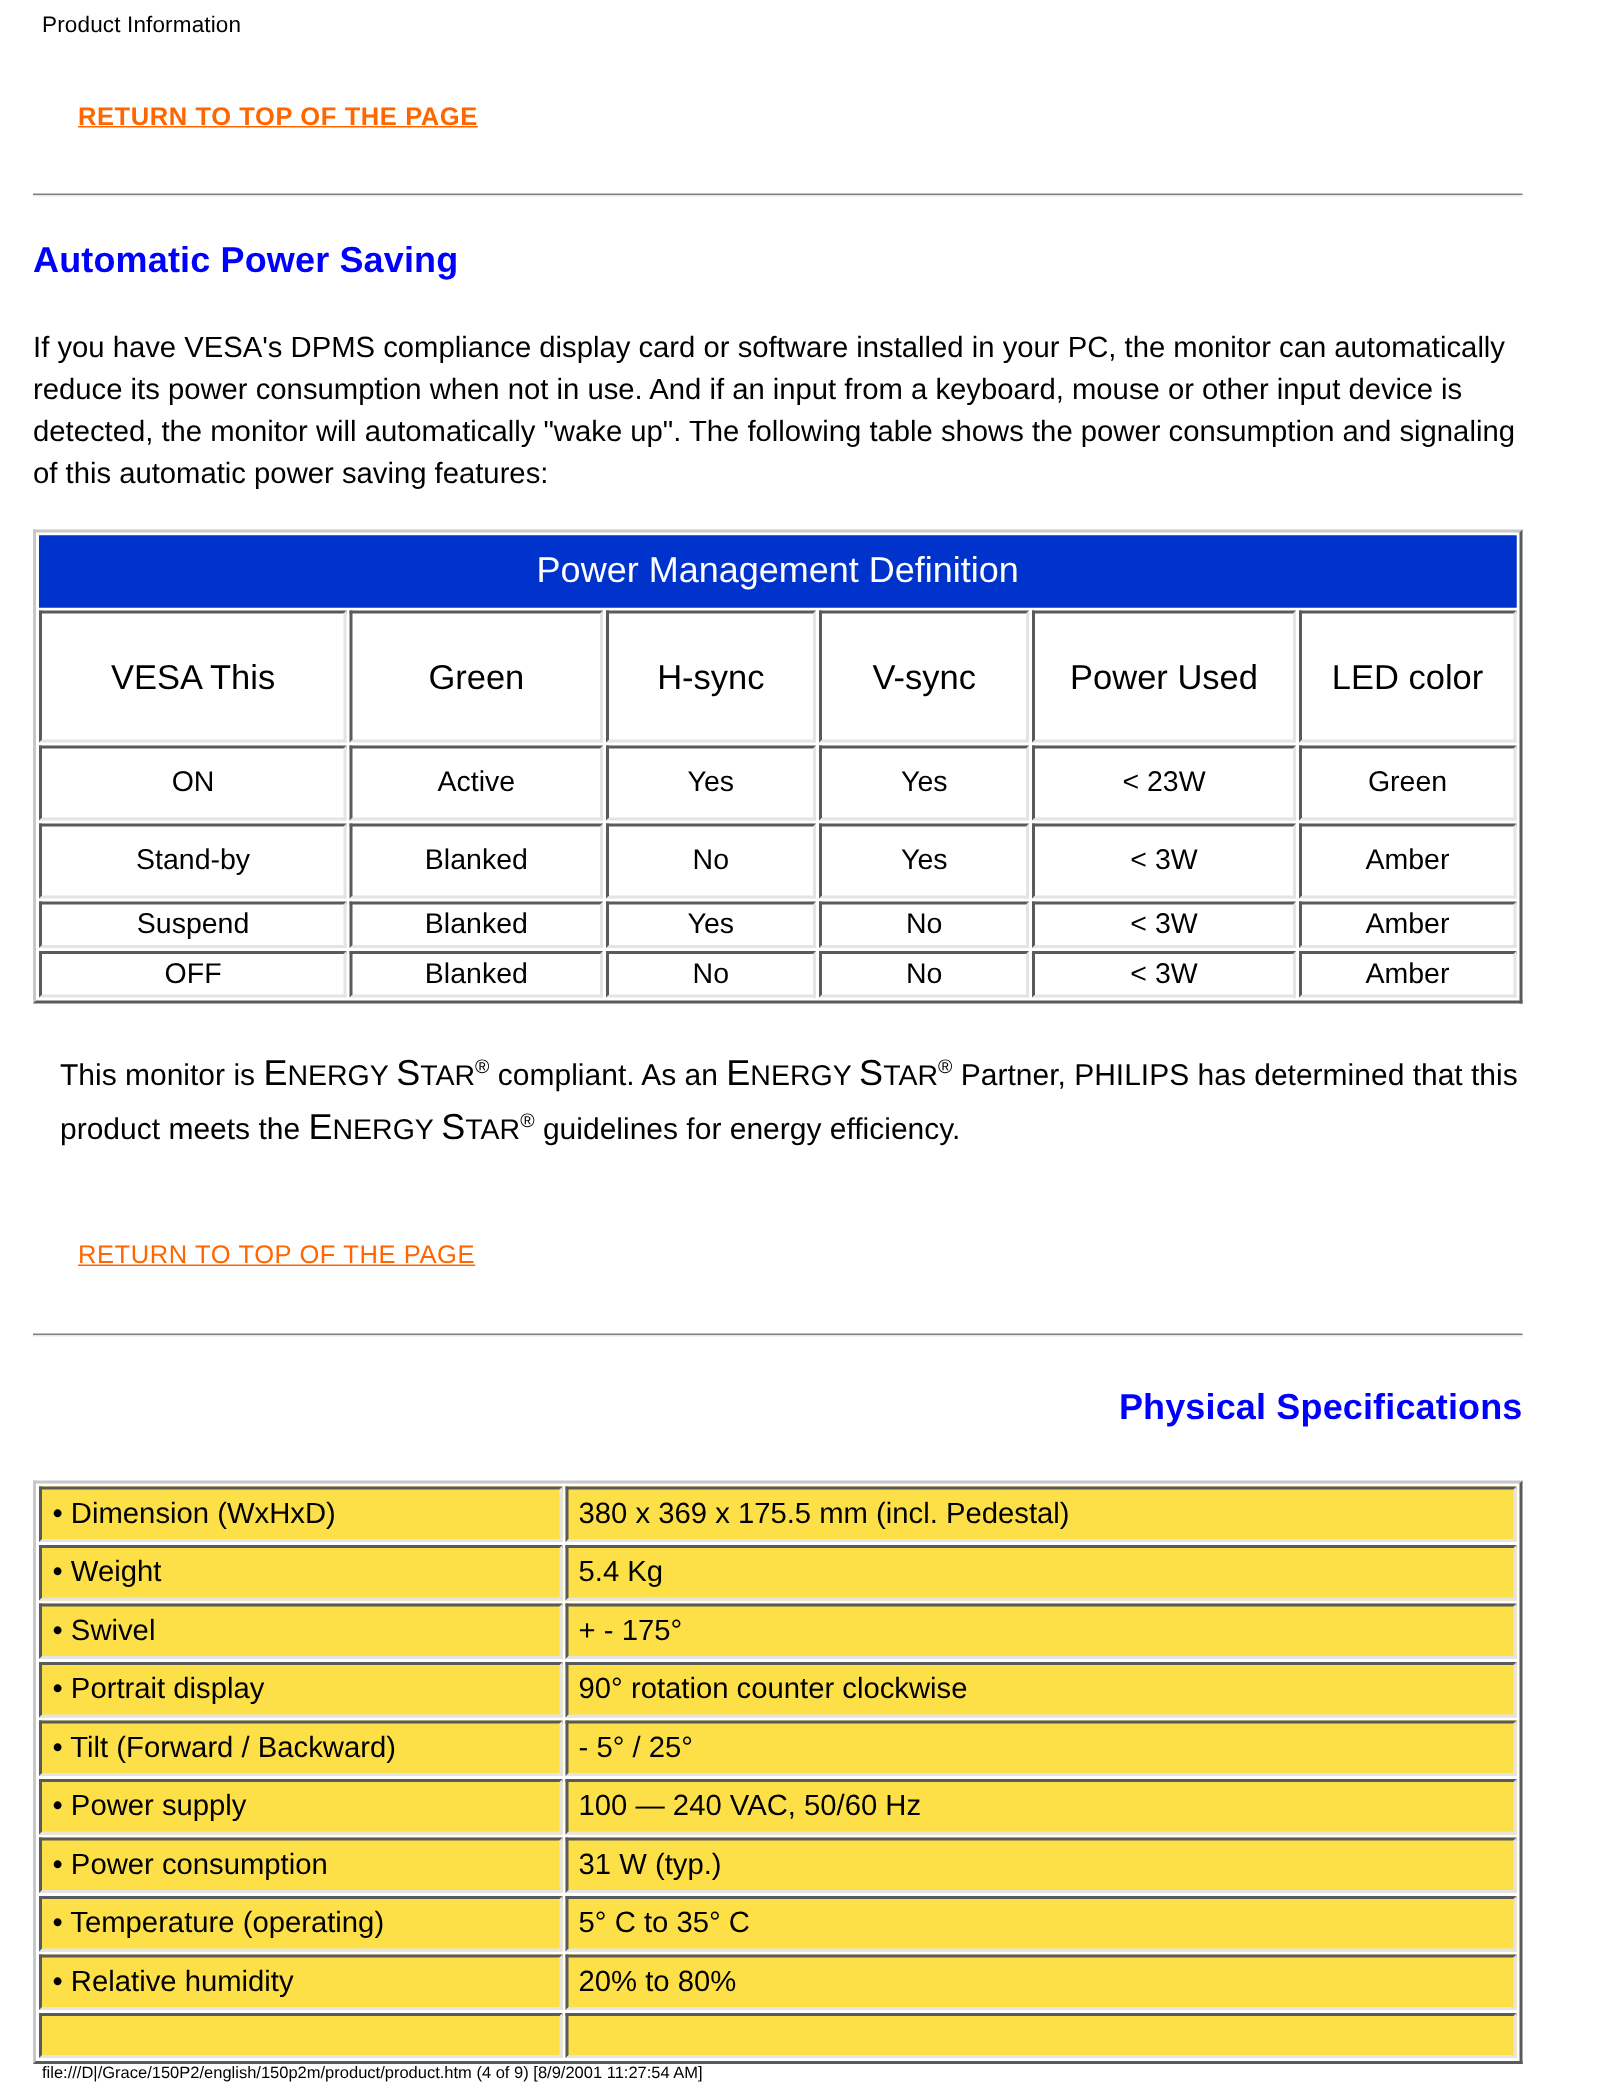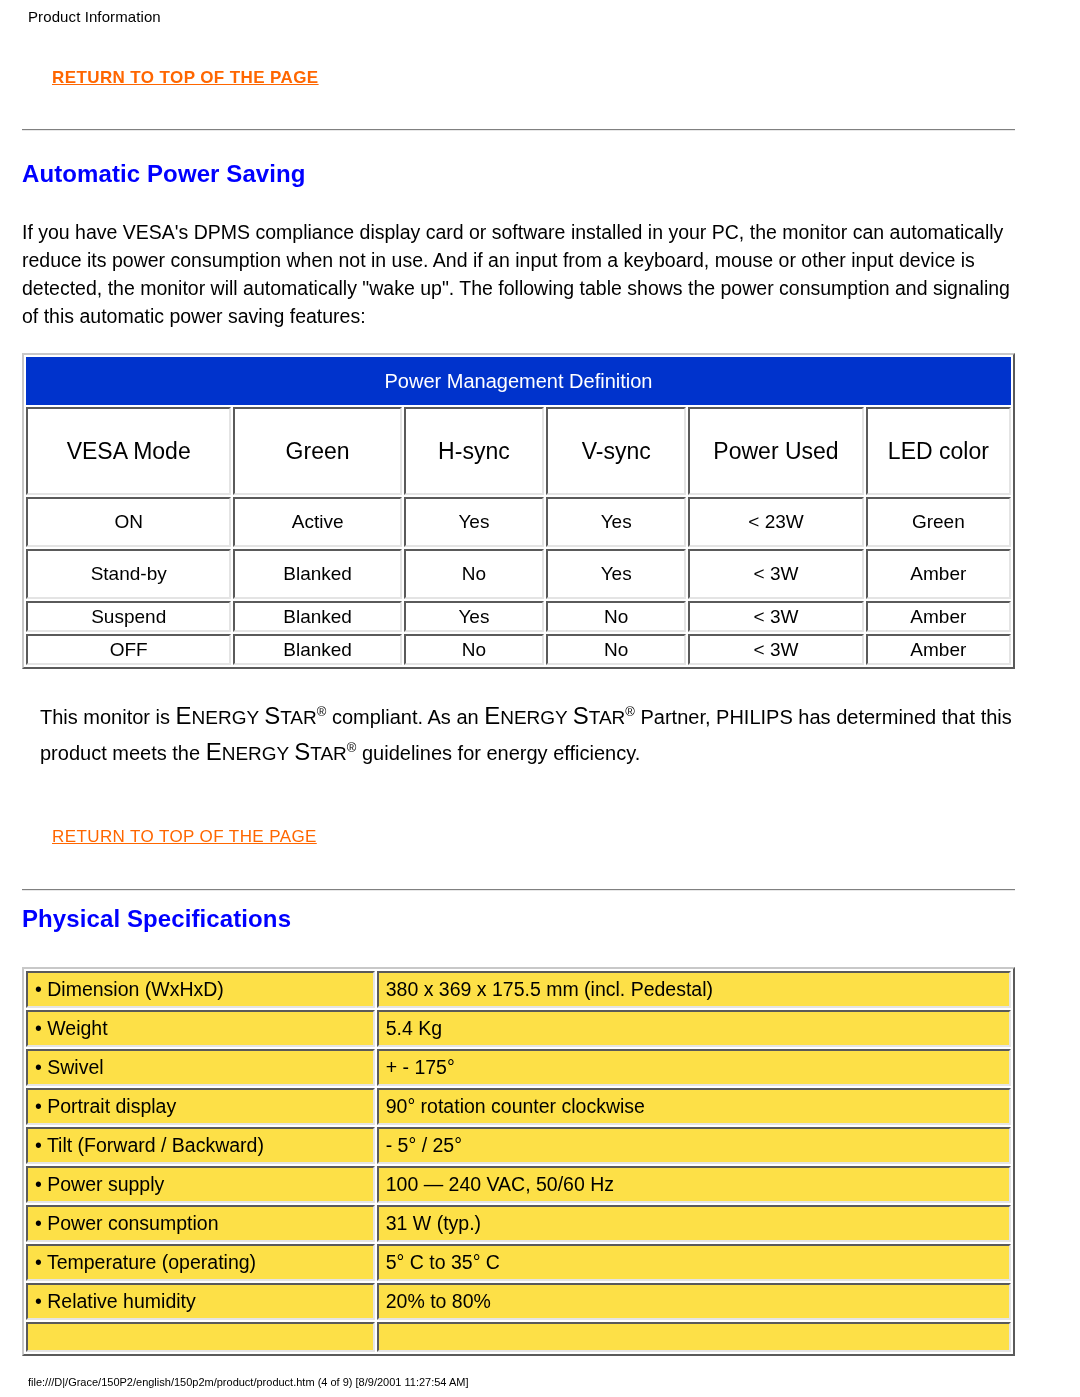--- a/index.html
+++ b/index.html
@@ -93,21 +93,21 @@
     border: 2px solid;
     border-color: #c8c8c8 #5a5a5a #5a5a5a #c8c8c8;
     background: #ffffff;
     margin: 0;
   }
   table.pm-table td {
     border: 2px solid;
     border-color: #5a5a5a #e4e4e4 #e4e4e4 #5a5a5a;
     background: #ffffff;
     text-align: center;
-    font-size: 20px;
+    font-size: 24px;
     padding: 4px 2px;
     color: #000;
   }
   td.pm-banner {
     background: #0033CC !important;
     color: #ffffff !important;
     border-color: #0033CC !important;
     font-size: 23px;
     height: 48px;
     padding: 6px 2px !important;
@@ -199,21 +199,21 @@
     <h2 class="sec-title" style="margin-top:29px;">Automatic Power Saving</h2>
 
     <p class="body-text" style="margin-top:30px;">If you have VESA's DPMS compliance display card or software installed in your PC, the monitor can automatically reduce its power consumption when not in use. And if an input from a keyboard, mouse or other input device is detected, the monitor will automatically "wake up". The following table shows the power consumption and signaling of this automatic power saving features:</p>
 
     <table class="pm-table" style="margin-top:23px;">
       <tbody>
           <tr>
         <td class="pm-banner" colspan="6">Power Management Definition</td>
       </tr>
       <tr class="pm-head">
-        <td class="col-mode">VESA Mode</td>
+        <td class="col-mode">VESA This</td>
         <td class="col-video">Green</td>
         <td class="col-h">H-sync</td>
         <td class="col-v">V-sync</td>
         <td class="col-power">Power Used</td>
         <td class="col-led">LED color</td>
       </tr>
       <tr class="pm-row-tall">
         <td>ON</td>
         <td>Active</td>
         <td>Yes</td>
@@ -251,21 +251,21 @@
     <p class="energy" style="margin-top:30px; padding-left:18px;">
       <span>This monitor is </span><span class="sc">E</span><span class="sc-small">NERGY </span><span class="sc">S</span><span class="sc-small">TAR</span><span class="reg">®</span><span> compliant. As an </span><span class="sc">E</span><span class="sc-small">NERGY </span><span class="sc">S</span><span class="sc-small">TAR</span><span class="reg">®</span><span> Partner, PHILIPS has determined that this product meets the </span><span class="sc">E</span><span class="sc-small">NERGY </span><span class="sc">S</span><span class="sc-small">TAR</span><span class="reg">®</span><span> guidelines for energy efficiency.</span>
     </p>
 
     <div class="rtt-wrap" style="margin-top:56px;">
       <span class="rtt-link">RETURN TO TOP OF THE PAGE</span>
     </div>
 
     <hr class="hr" style="margin-top:42px;">
 
-    <h2 class="sec-title" style="margin-top:14px;">Physical Specifications</h2>
+    <h2 class="sec-title" style="margin-top:34px;text-align:right;">Physical Specifications</h2>
 
     <table class="ps-table" style="margin-top:34px;">
       <tbody>
           <tr>
         <td class="ps-label">• Dimension (WxHxD)</td>
         <td class="ps-value">380 x 369 x 175.5 mm (incl. Pedestal)</td>
       </tr>
       <tr>
         <td class="ps-label">• Weight</td>
         <td class="ps-value">5.4 Kg</td>

